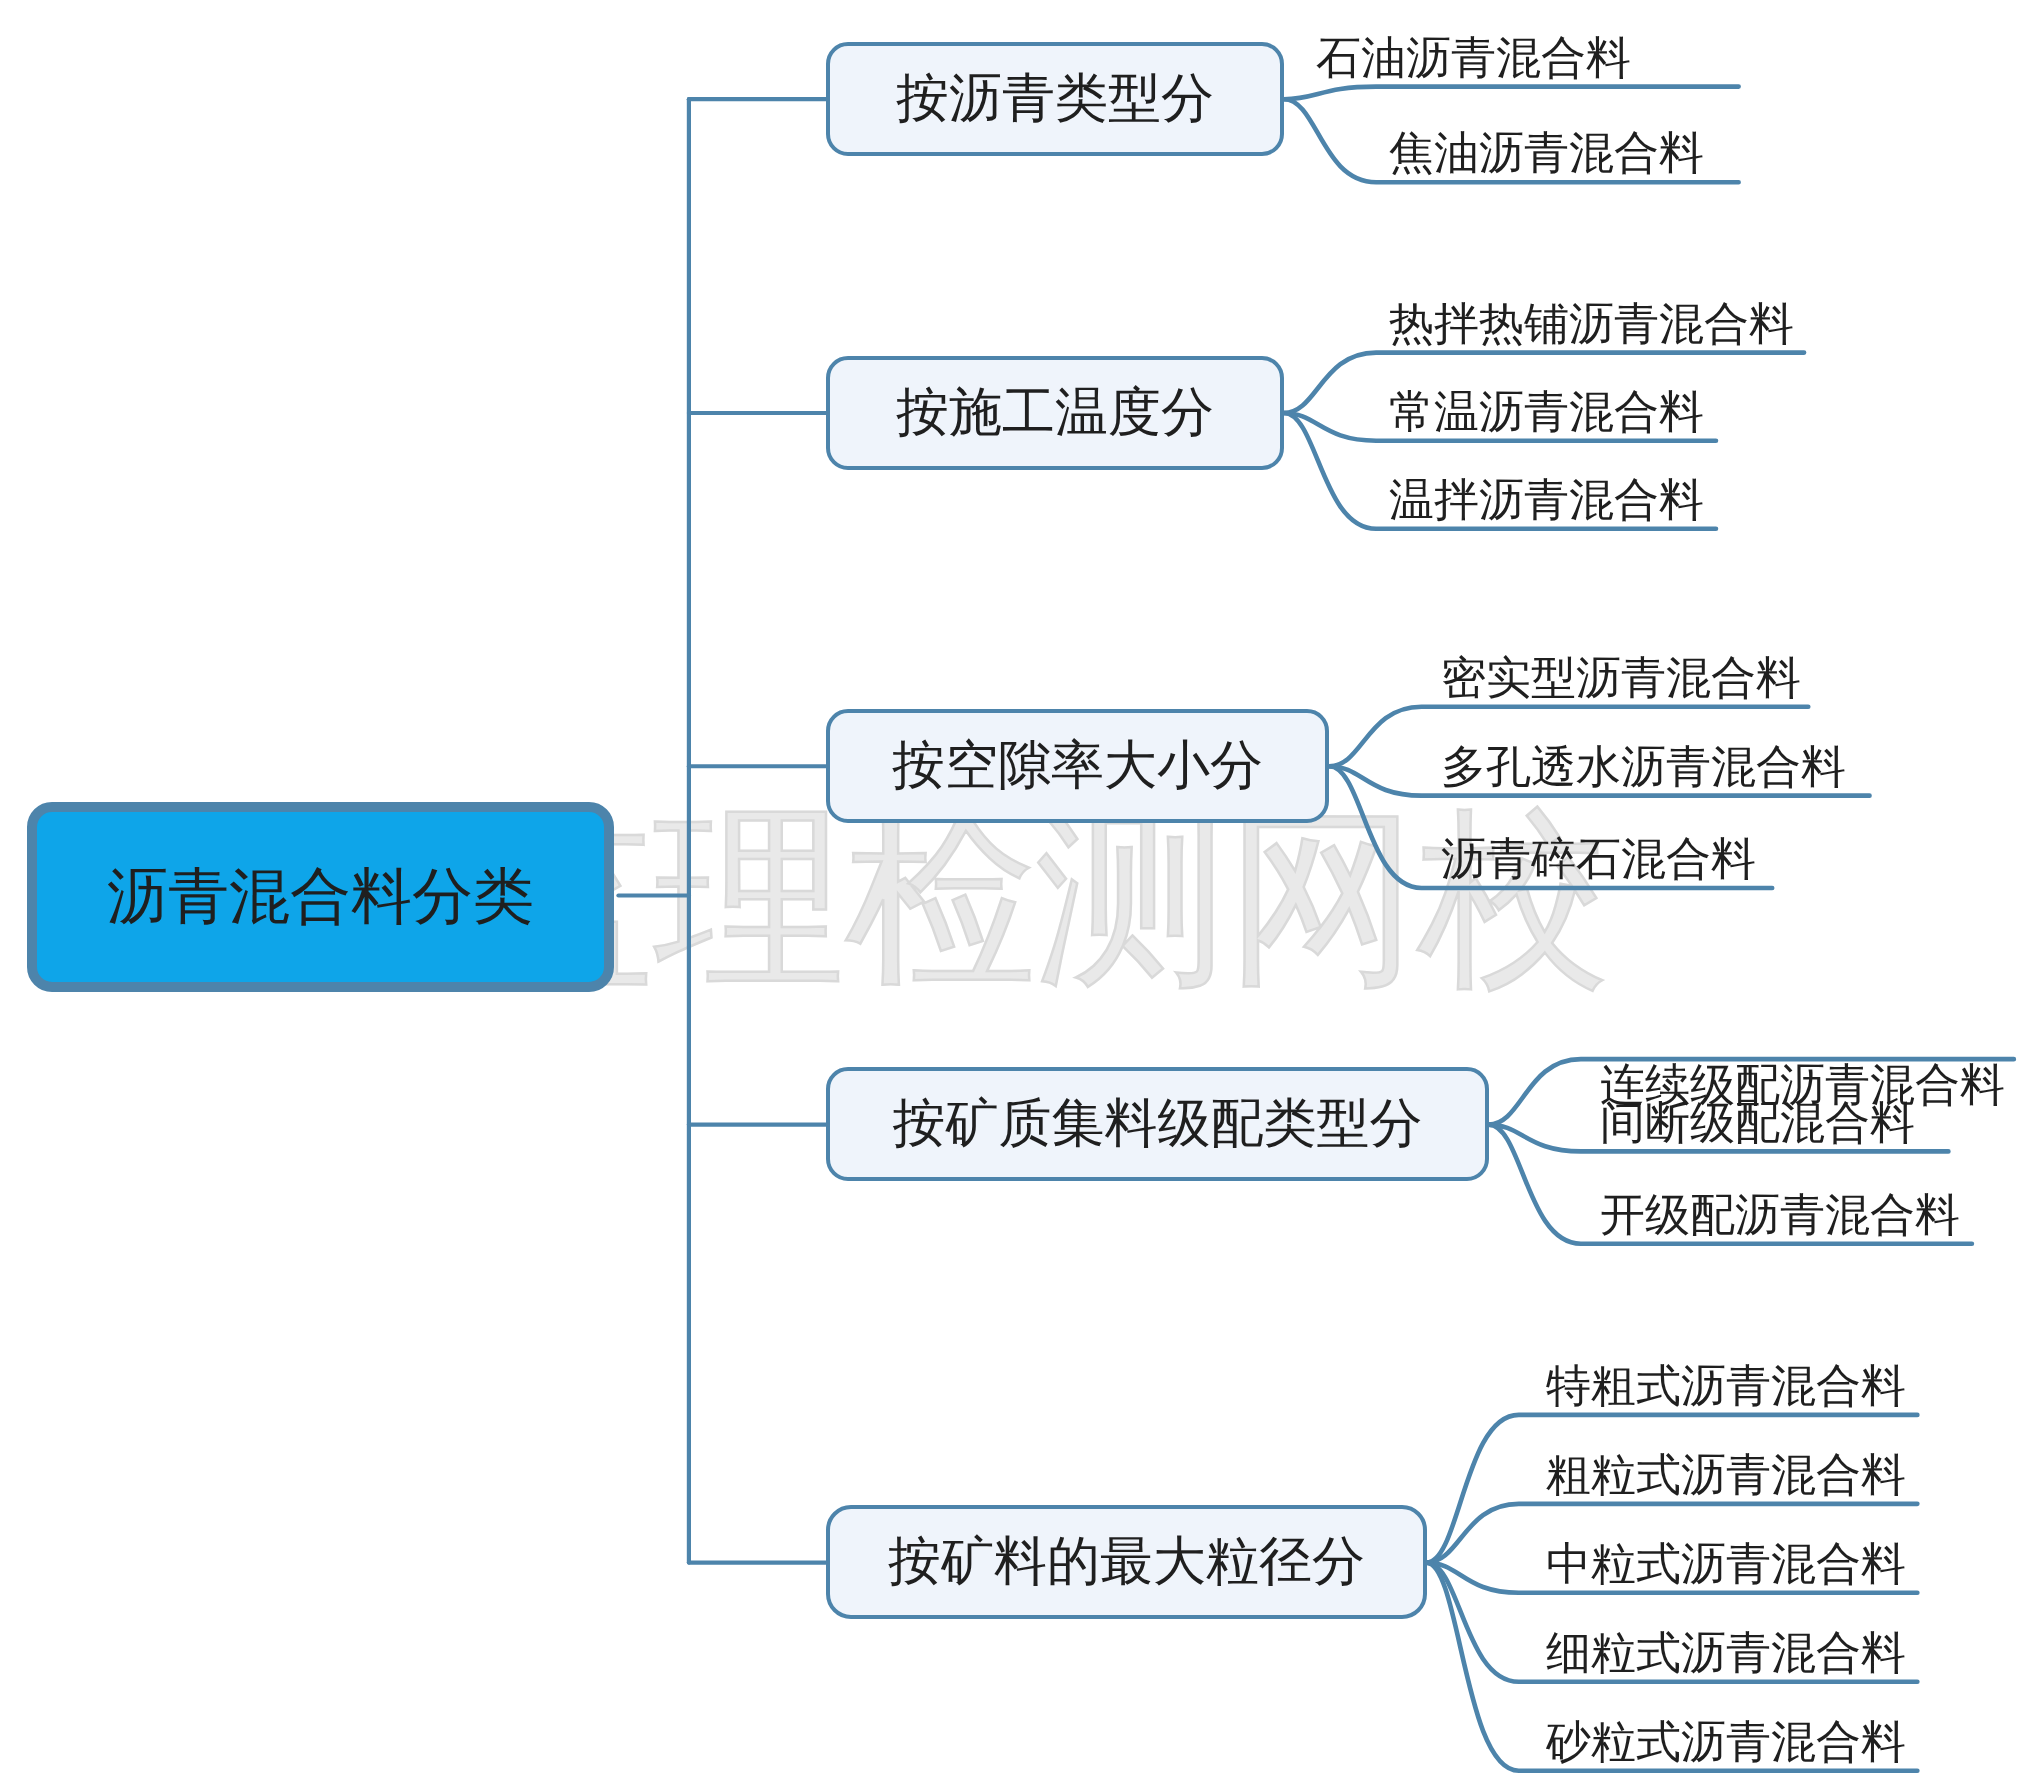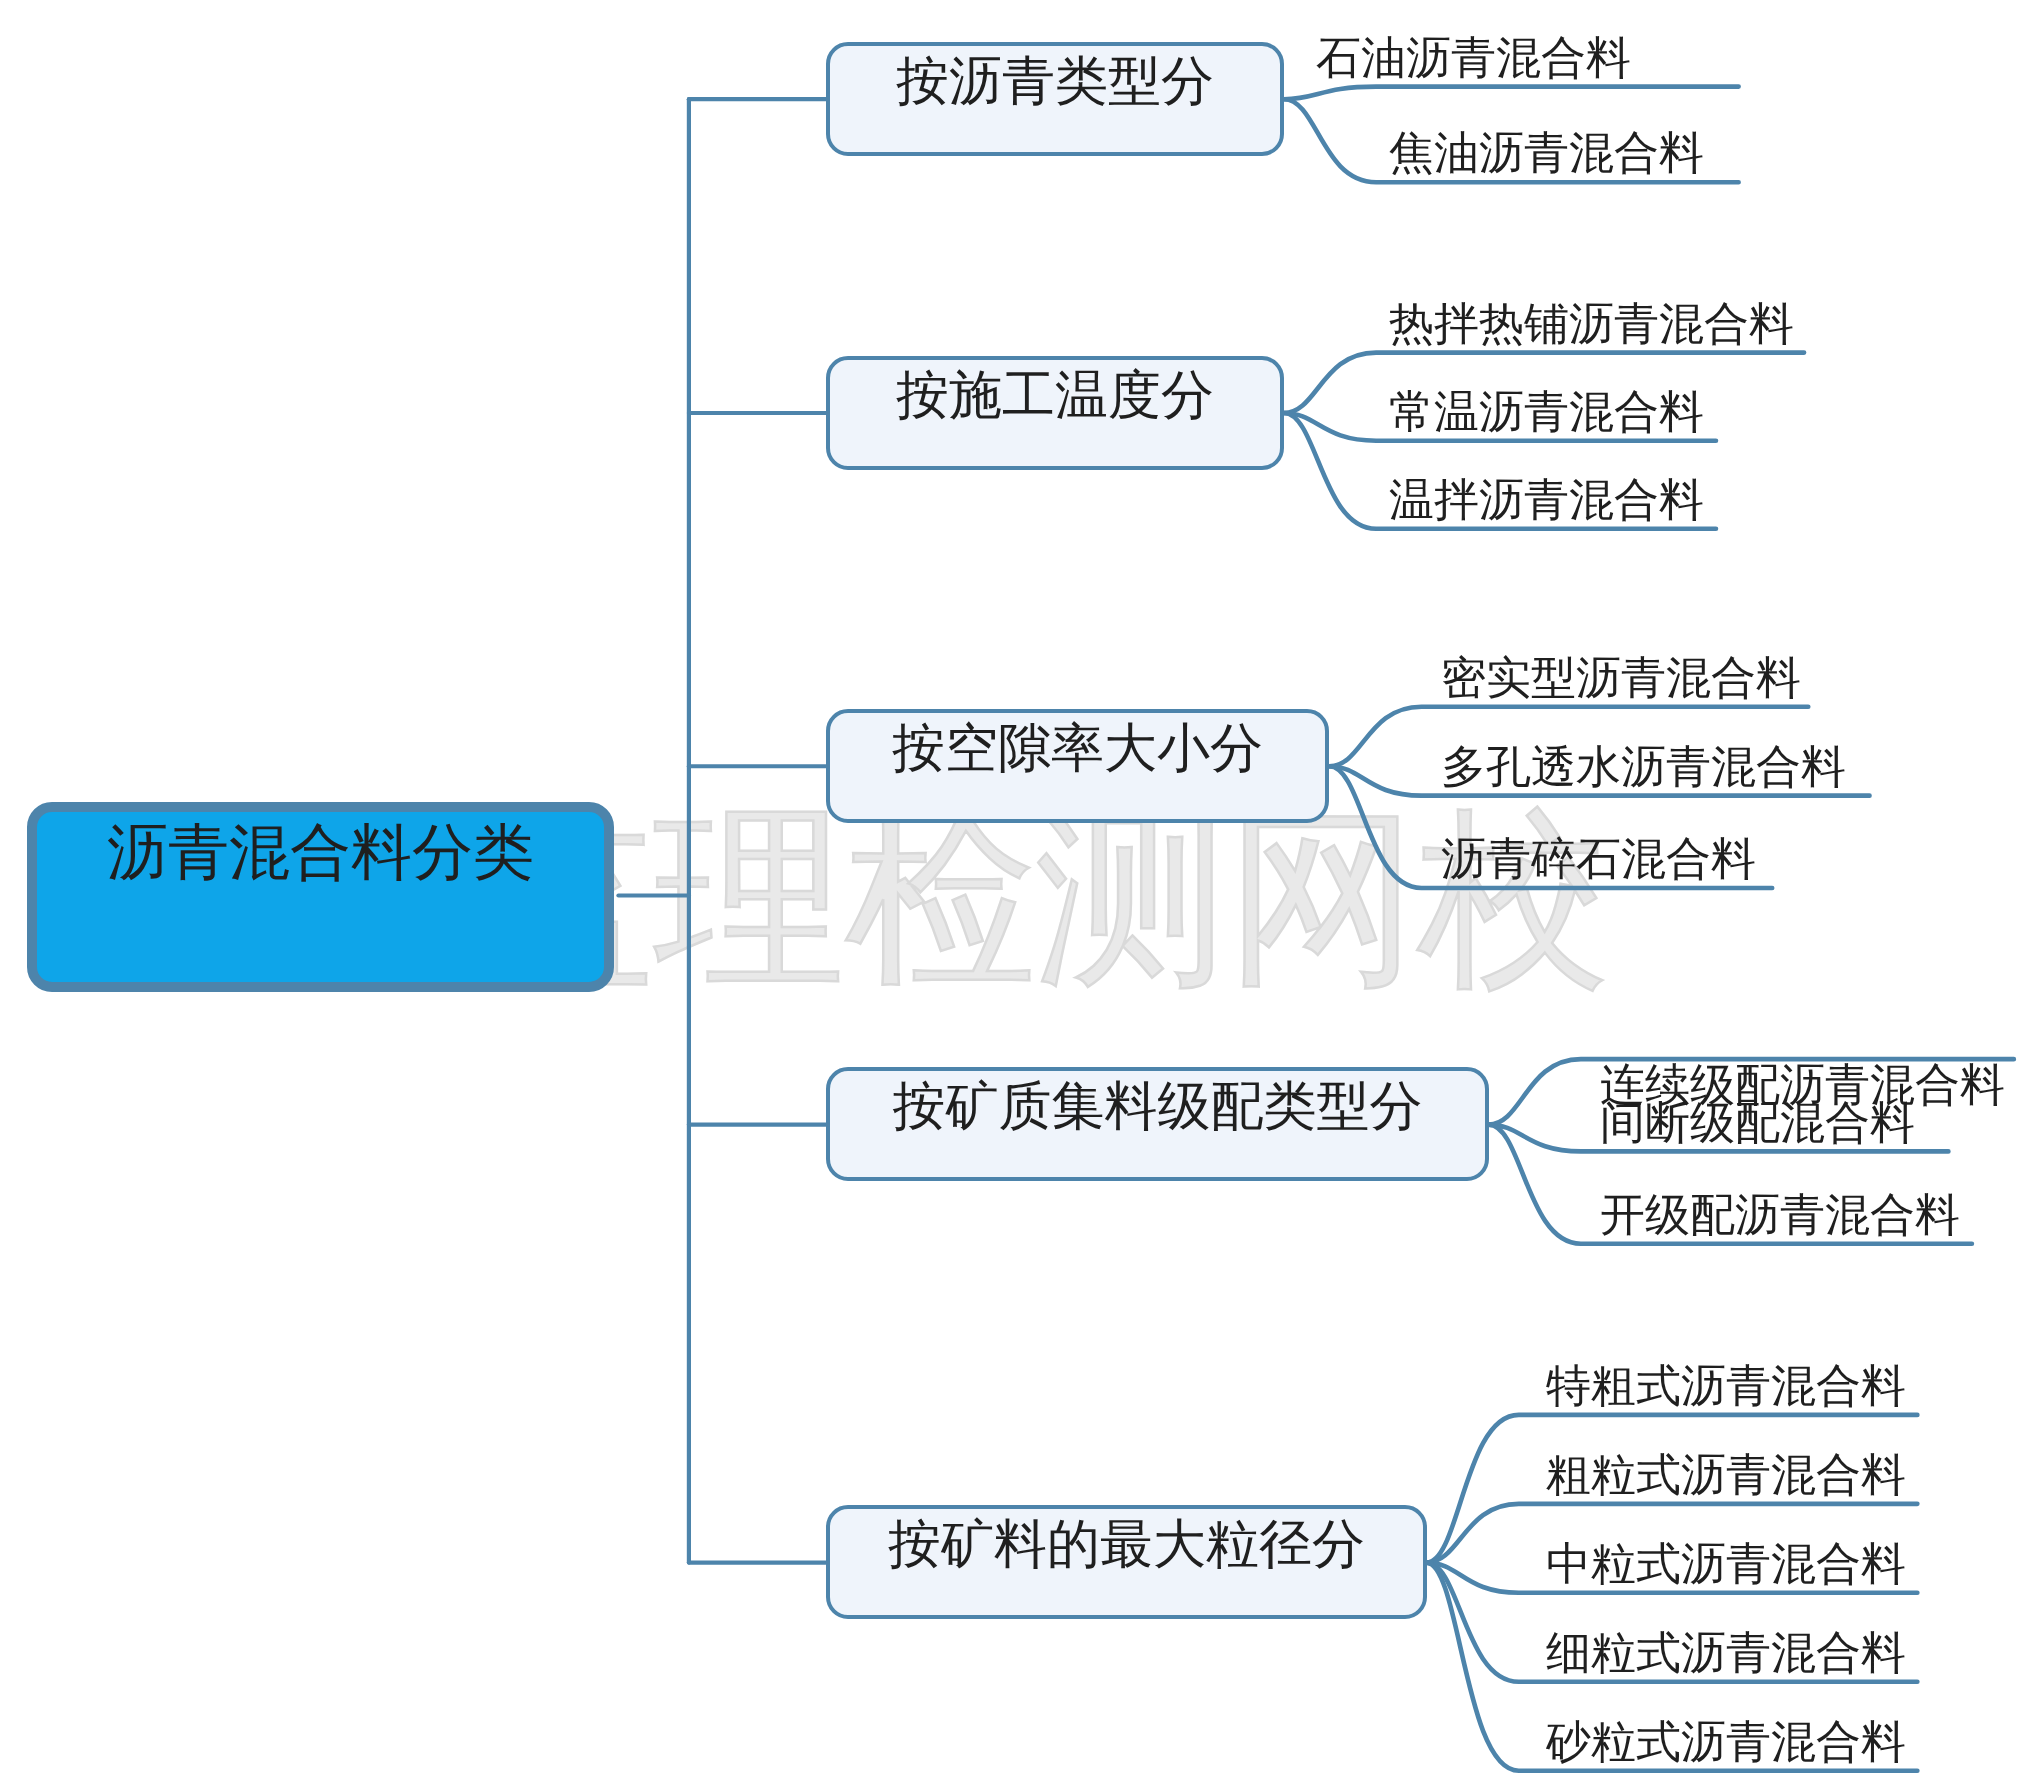--- a/index.html
+++ b/index.html
@@ -22,37 +22,37 @@
   svg.links path, svg.links line{
     stroke:#4d84ab;fill:none;stroke-linecap:round;
   }
   .trunk{stroke-width:5px;}
   .hlink{stroke-width:5px;}
   .clink{stroke-width:5.5px;}
 
   
   .node{
     position:absolute;z-index:2;box-sizing:border-box;
-    display:flex;justify-content:center;
+    display:flex;align-items:center;justify-content:center;
     color:#1f1f1f;white-space:nowrap;
   }
   .root-node{
     left:27px;top:802px;width:587px;height:190px;
     background:#0ea5e9;border:10px solid #4d84ab;border-radius:25px;
     font-size:61px;
   }
   .branch-node{
     background:#eff4fb;border:4.2px solid #4d84ab;border-radius:22px;
     font-size:53px;height:114px;left:826px;
   }
   .b1{top:42px;width:458px;}
   .b2{top:356px;width:458px;}
   .b3{top:709px;width:503px;}
   .b4{top:1067px;width:663px;}
-  .b5{top:1505px;width:601px;}
+  .b5{top:1505px;width:601px;border-radius:25px;}
 
   
   .child{
     position:absolute;z-index:2;height:50px;line-height:50px;
     font-size:45px;color:#1f1f1f;white-space:nowrap;
   }
 </style>
 </head>
 <body>
 

